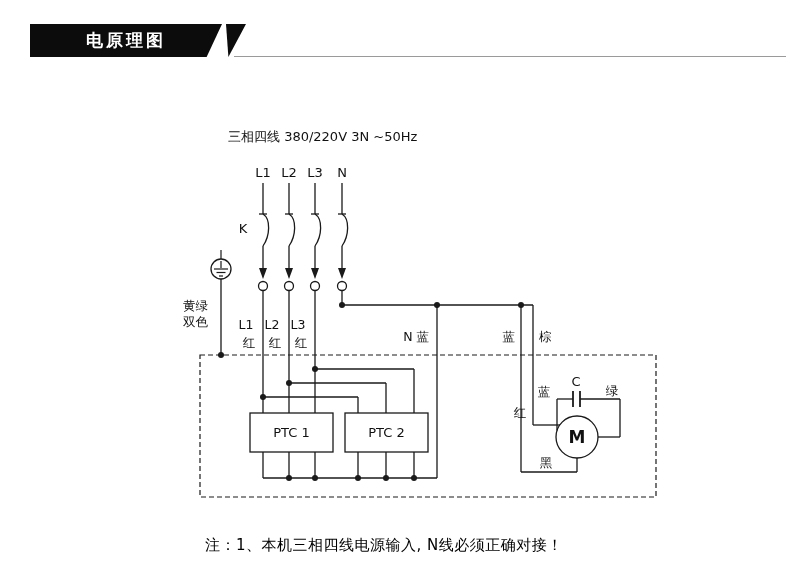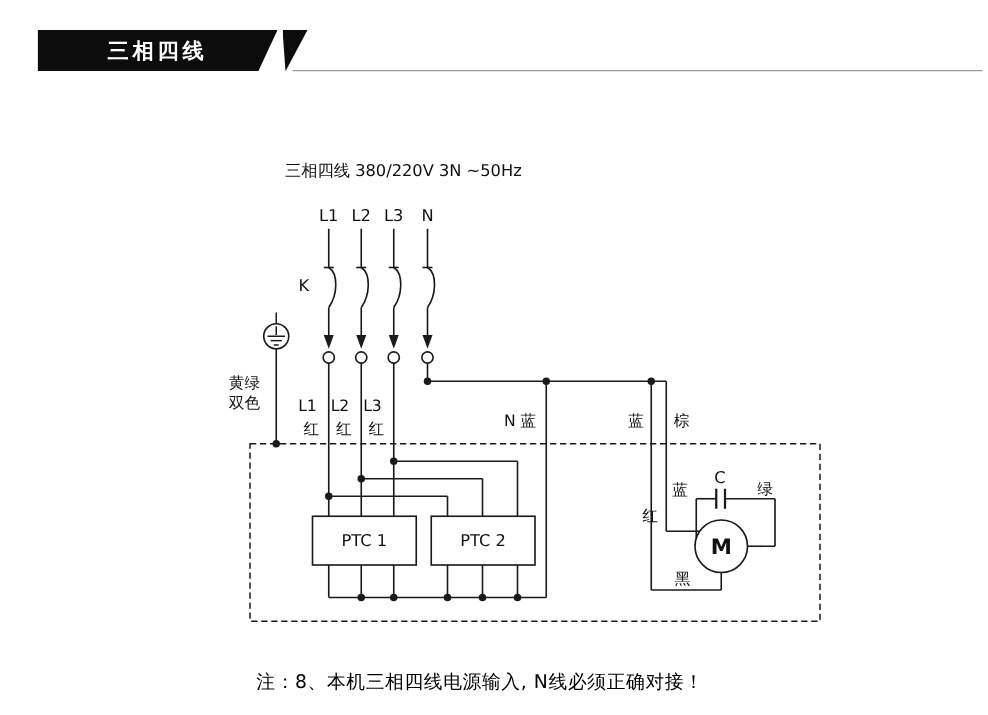--- a/index.html
+++ b/index.html
@@ -33,21 +33,21 @@
 
   
   .note{position:absolute;left:205px;top:536px;font-size:15px;color:#000;letter-spacing:0.5px;}
 </style>
 </head>
 <body>
 
 <div id="page">
 
   <div class="banner">
-    <span>三相四线</span>
+    <span>电原理图</span>
   </div>
   <div class="banner-sliver"></div>
   <div class="banner-line"></div>
 
   <svg width="790" height="572" viewBox="0 0 790 572">
 
     <text class="t13" x="228" y="141">三相四线 380/220V 3N ~50Hz</text>
 
     <g>
       <text class="t13 mid" x="263" y="177">L1</text>
@@ -189,15 +189,15 @@
       <line class="wire" x1="557" y1="399" x2="557" y2="430.5"></line>
       <text class="t12 mid" x="544" y="396">蓝</text>
 
       <line class="wire" x1="580" y1="399" x2="620" y2="399"></line>
       <line class="wire" x1="620" y1="399" x2="620" y2="437"></line>
       <line class="wire" x1="620" y1="437" x2="598" y2="437"></line>
       <text class="t12 mid" x="612" y="395">绿</text>
     </g>
   </svg>
 
-  <div class="note">注：8、本机三相四线电源输入, N线必须正确对接！</div>
+  <div class="note">注：1、本机三相四线电源输入, N线必须正确对接！</div>
 
 </div>
 
 </body></html>

